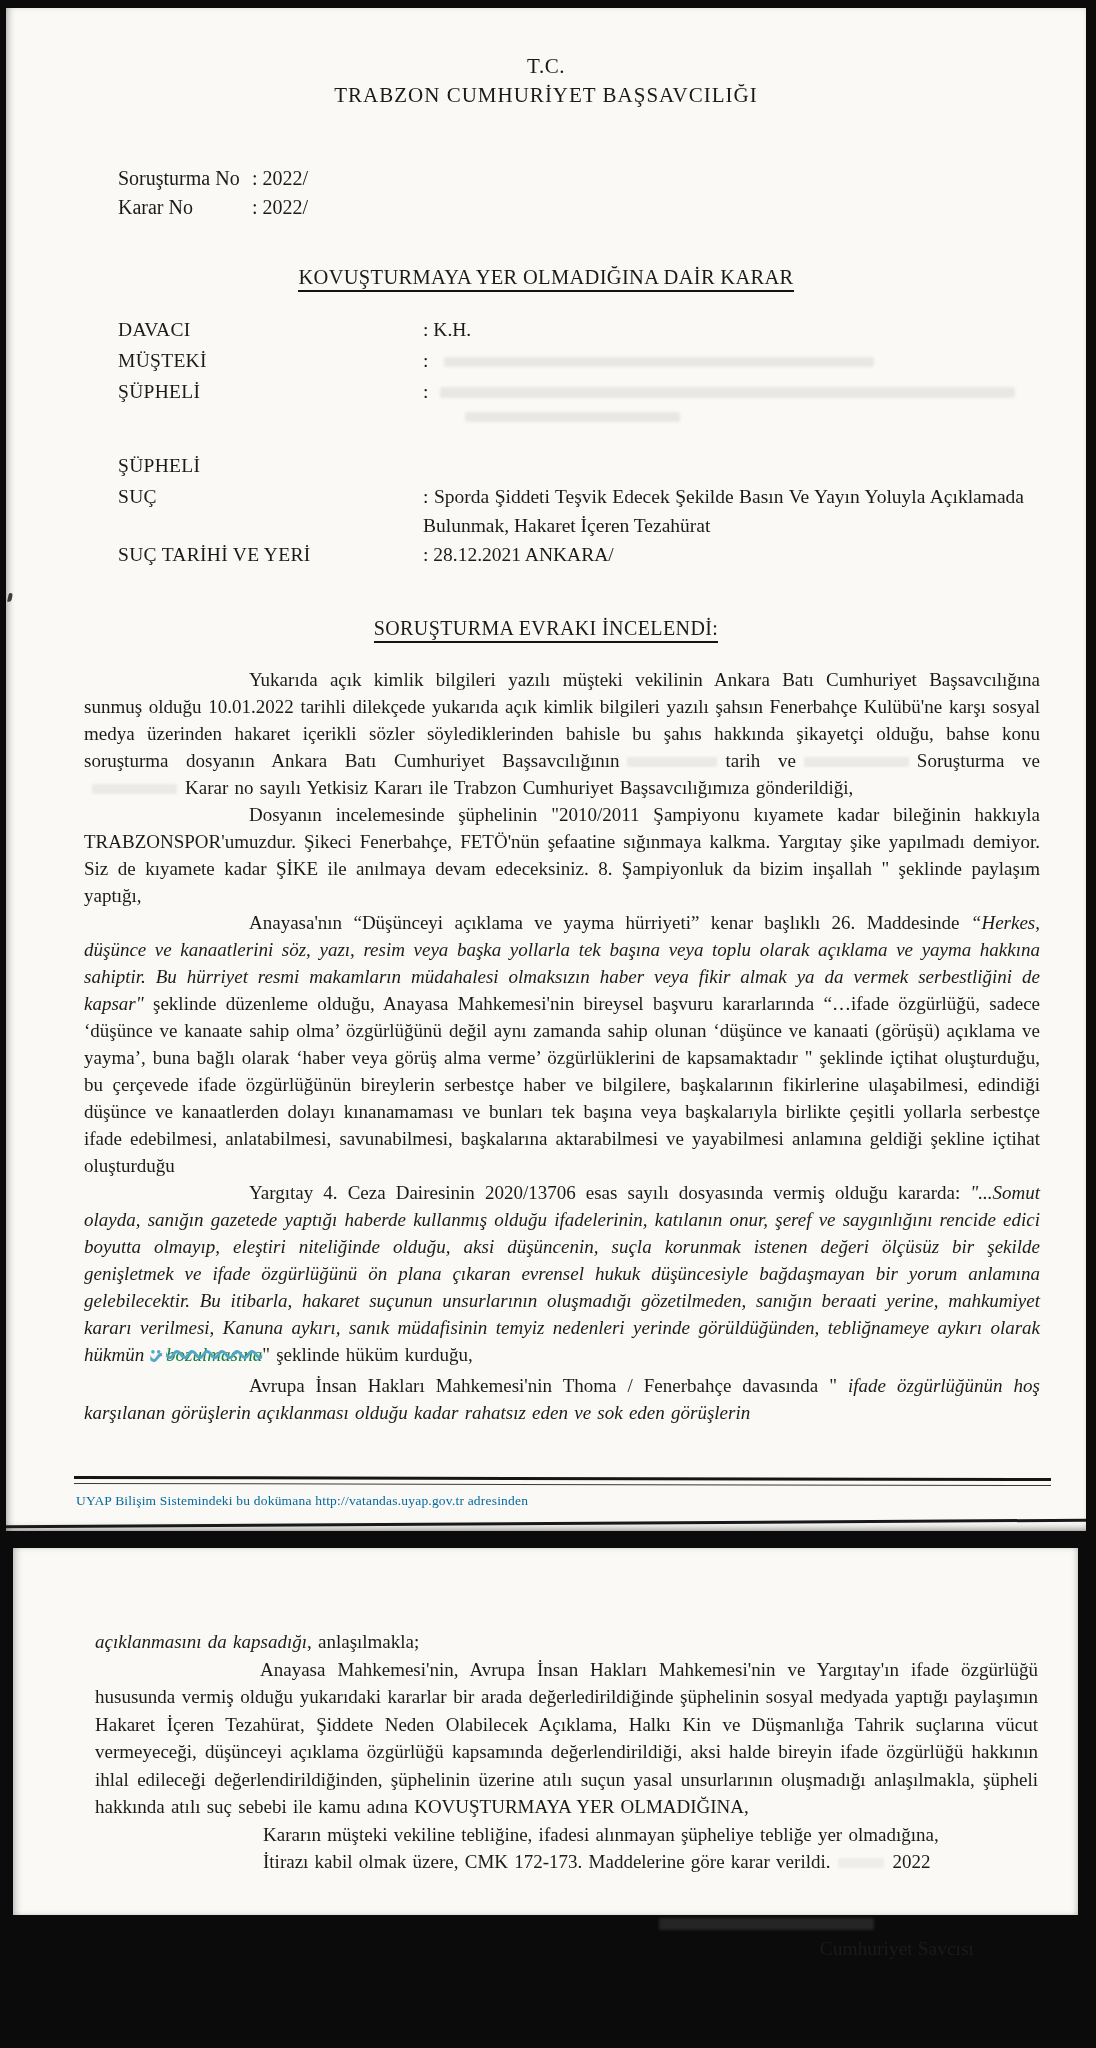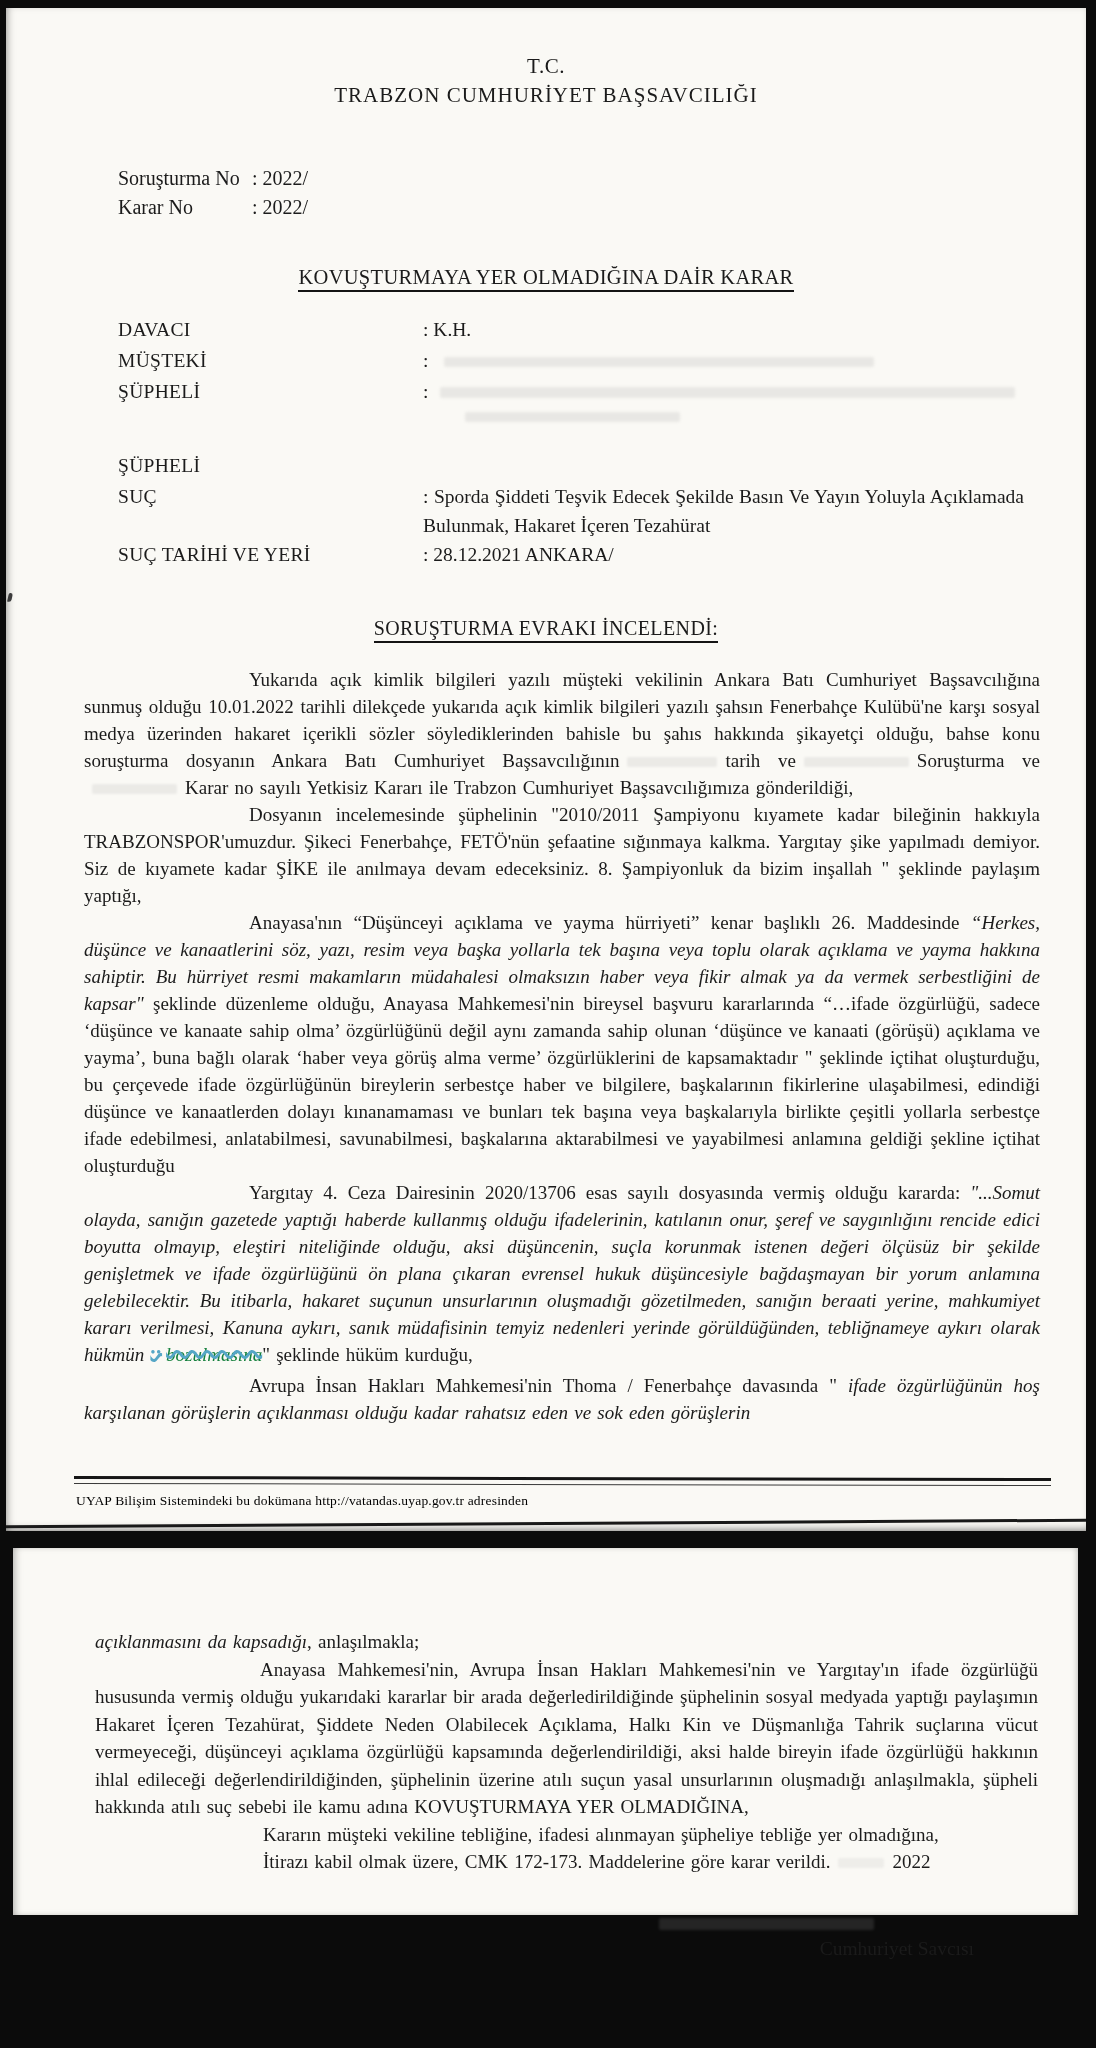--- a/index.html
+++ b/index.html
@@ -52,21 +52,21 @@
   .scribble{font-style:italic;color:#15803d;position:relative;
             text-decoration:line-through;text-decoration-style:wavy;
             text-decoration-color:#55a6c6;text-decoration-thickness:2.5px;}
   .scribble::before{content:"\25CF \25CF";color:#55a6c6;font-size:8px;letter-spacing:1px;
             position:relative;top:-7px;margin-right:4px;}
 
   
   .footer-rule{position:absolute;left:68px;bottom:46px;width:977px;height:4px;
                border-top:3px solid #161616;border-bottom:1px solid #3a3a3a;
                transform:rotate(.12deg);}
-  .footer-text{position:absolute;left:70px;bottom:22px;font-size:13.5px;color:#000000;
+  .footer-text{position:absolute;left:70px;bottom:22px;font-size:13.5px;color:#0369a1;
                letter-spacing:.2px;}
   .edge-line{position:absolute;left:0;bottom:6px;width:100%;height:3px;background:#191919;
              transform:rotate(-.35deg);}
   .artifact-comma{position:absolute;left:2px;top:585px;width:4px;height:9px;background:#3c3c3c;
              border-radius:2px 2px 3px 0;transform:rotate(12deg);}
 
   
   .body2{padding:80px 40px 0 82px;font-size:19px;line-height:27.5px;text-align:justify;word-spacing:1.5px;}
   .plain{text-align:left;margin-left:168px !important;}
   .sig-block{margin-top:42px;padding-right:104px;text-align:right;font-size:19.5px;}

